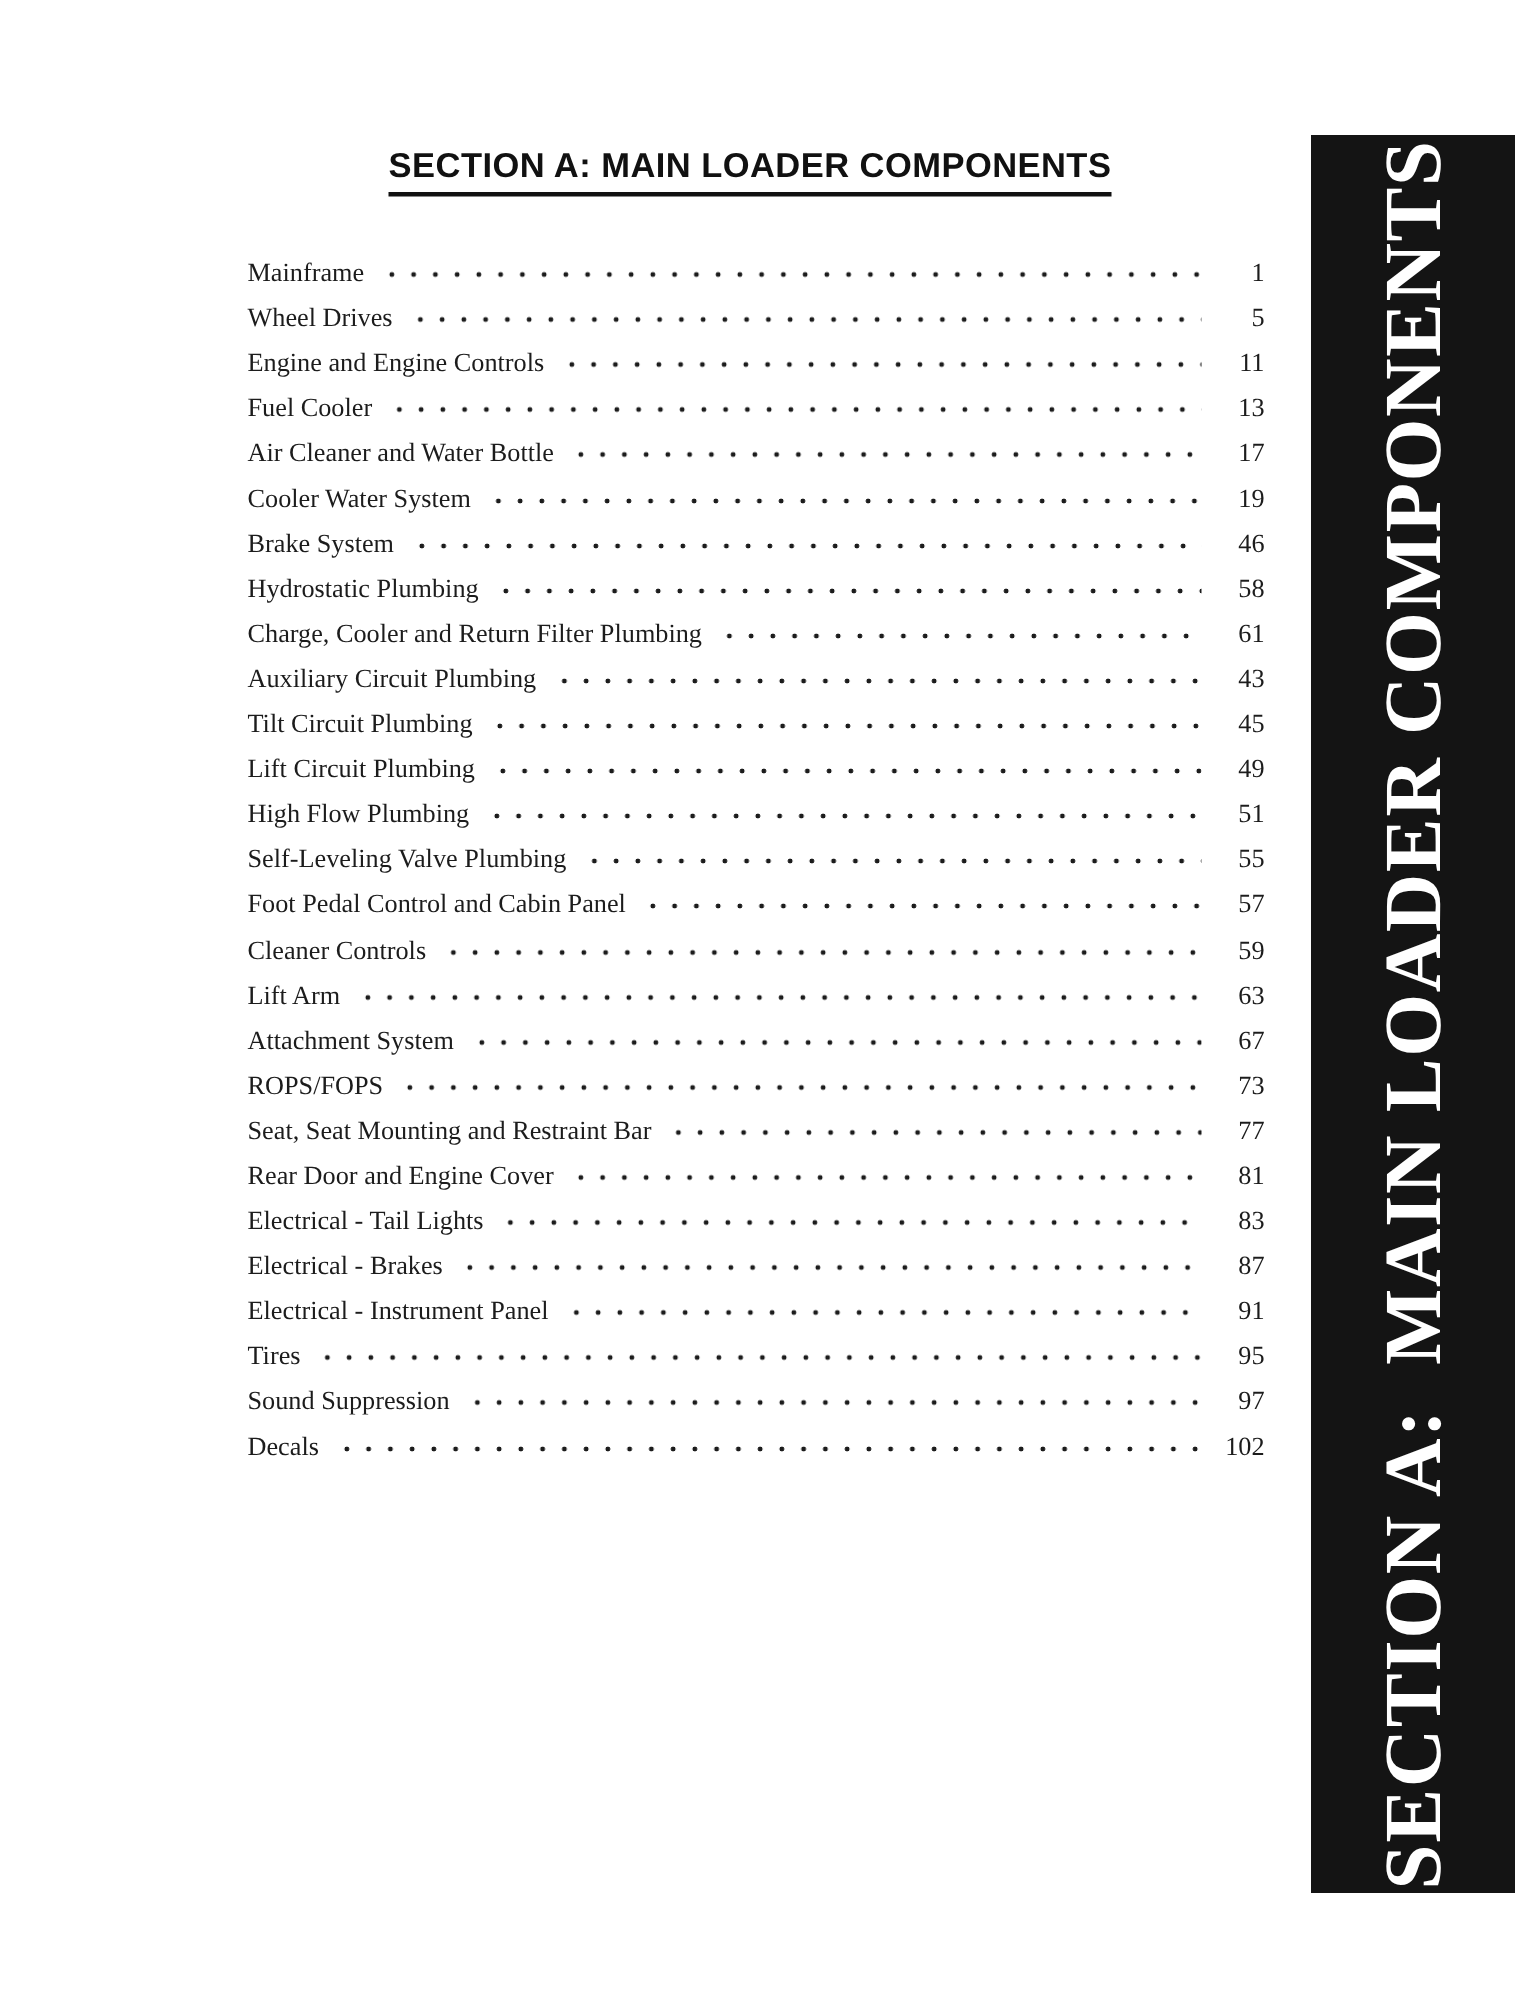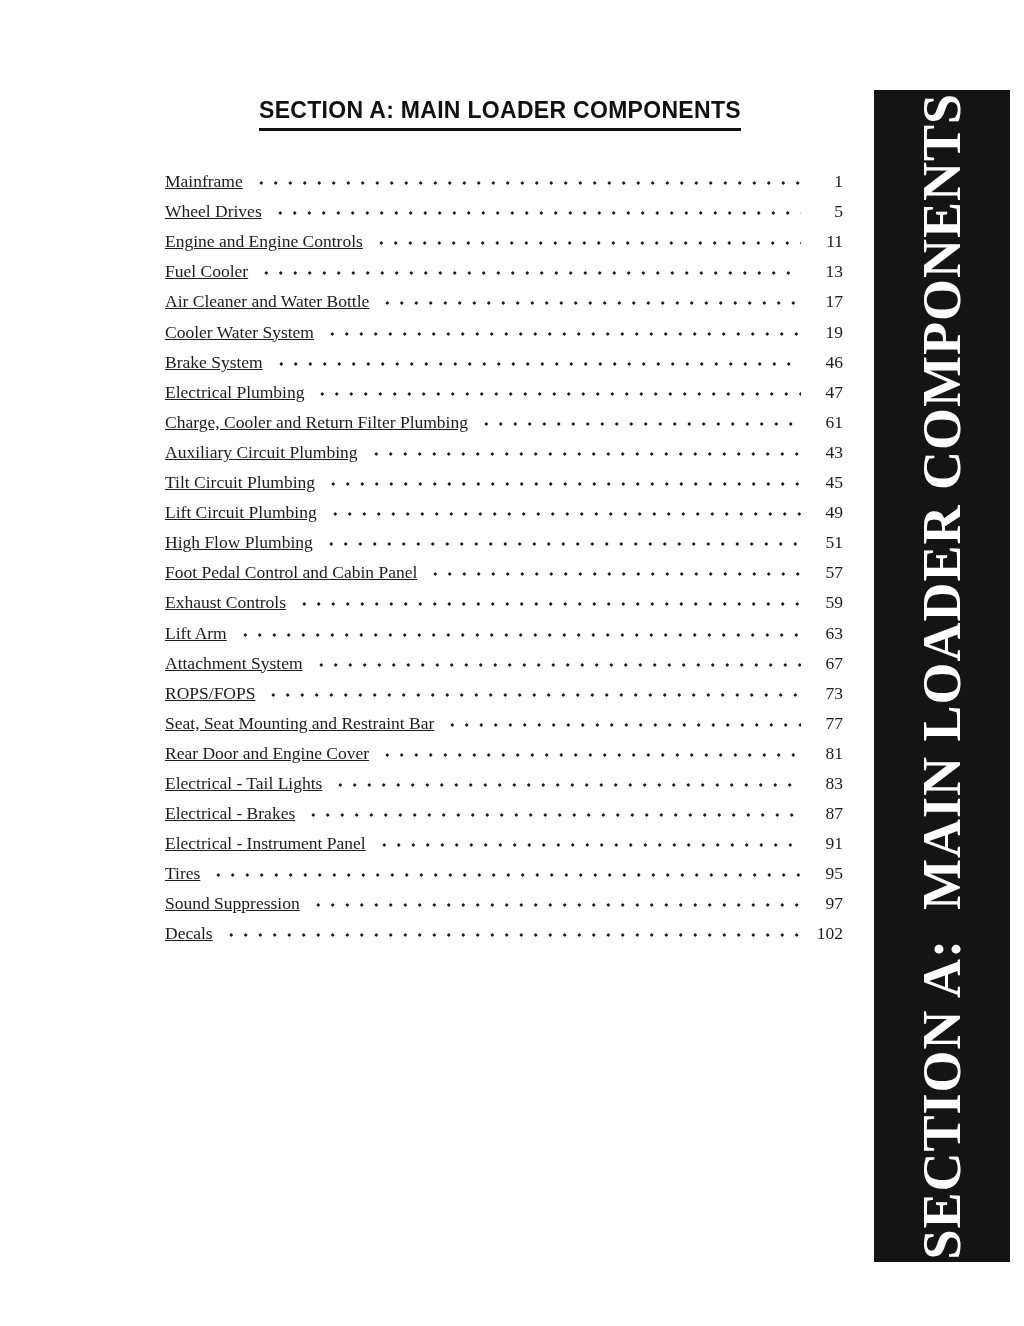--- a/index.html
+++ b/index.html
@@ -45,21 +45,20 @@
   .toc-row {
     display: flex;
     align-items: flex-end;
     height: 30.1px;
     font-size: 17.5px;
     line-height: 24px;
   }
   .toc-label {
     white-space: nowrap;
     padding-right: 8px;
-    text-decoration: underline;
   }
   .toc-leader {
     flex: 1;
     height: 4px;
     margin-bottom: 8px;
     margin-right: 8px;
     background-image: radial-gradient(circle, #1c1c1c 1.45px, rgba(0,0,0,0) 1.8px);
     background-size: 14.5px 4px;
     background-repeat: repeat-x;
     background-position: 3px center;
@@ -139,23 +138,23 @@
   </div>
 
   <div class="toc-row">
     <span class="toc-label">Brake System</span>
     <span class="toc-leader"></span>
     <span class="toc-page">46</span>
   </div>
 
 
   <div class="toc-row">
-    <span class="toc-label">Electrical Plumbing</span>
-    <span class="toc-leader"></span>
-    <span class="toc-page">47</span>
+    <span class="toc-label">Hydrostatic Plumbing</span>
+    <span class="toc-leader"></span>
+    <span class="toc-page">58</span>
   </div>
 
   <div class="toc-row">
     <span class="toc-label">Charge, Cooler and Return Filter Plumbing</span>
     <span class="toc-leader"></span>
     <span class="toc-page">61</span>
   </div>
 
   <div class="toc-row">
     <span class="toc-label">Auxiliary Circuit Plumbing</span>
@@ -174,29 +173,34 @@
     <span class="toc-leader"></span>
     <span class="toc-page">49</span>
   </div>
 
   <div class="toc-row">
     <span class="toc-label">High Flow Plumbing</span>
     <span class="toc-leader"></span>
     <span class="toc-page">51</span>
   </div>
 
+  <div class="toc-row">
+    <span class="toc-label">Self-Leveling Valve Plumbing</span>
+    <span class="toc-leader"></span>
+    <span class="toc-page">55</span>
+  </div>
 
   <div class="toc-row">
     <span class="toc-label">Foot Pedal Control and Cabin Panel</span>
     <span class="toc-leader"></span>
     <span class="toc-page">57</span>
   </div>
 
   <div class="toc-row">
-    <span class="toc-label">Exhaust Controls</span>
+    <span class="toc-label">Cleaner Controls</span>
     <span class="toc-leader"></span>
     <span class="toc-page">59</span>
   </div>
 
   <div class="toc-row">
     <span class="toc-label">Lift Arm</span>
     <span class="toc-leader"></span>
     <span class="toc-page">63</span>
   </div>
 

